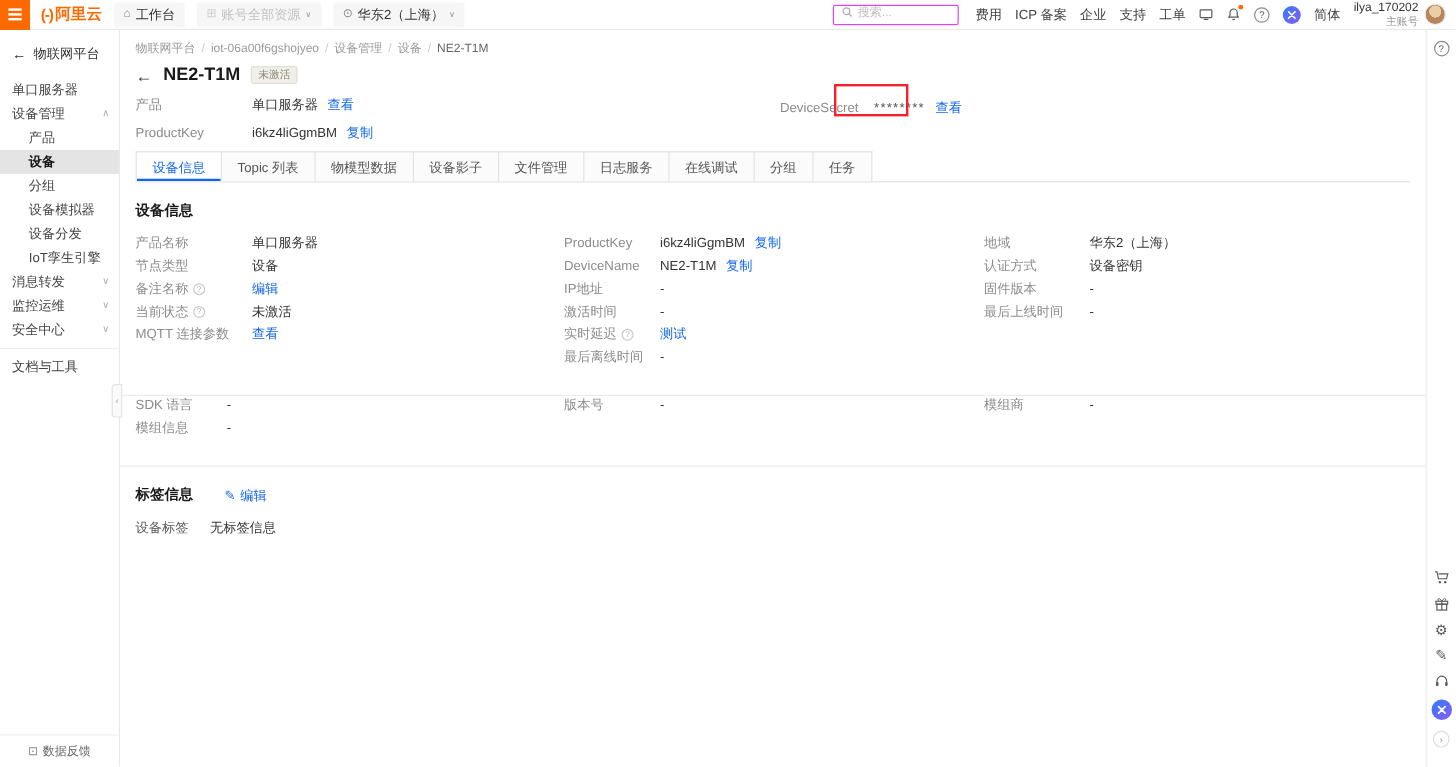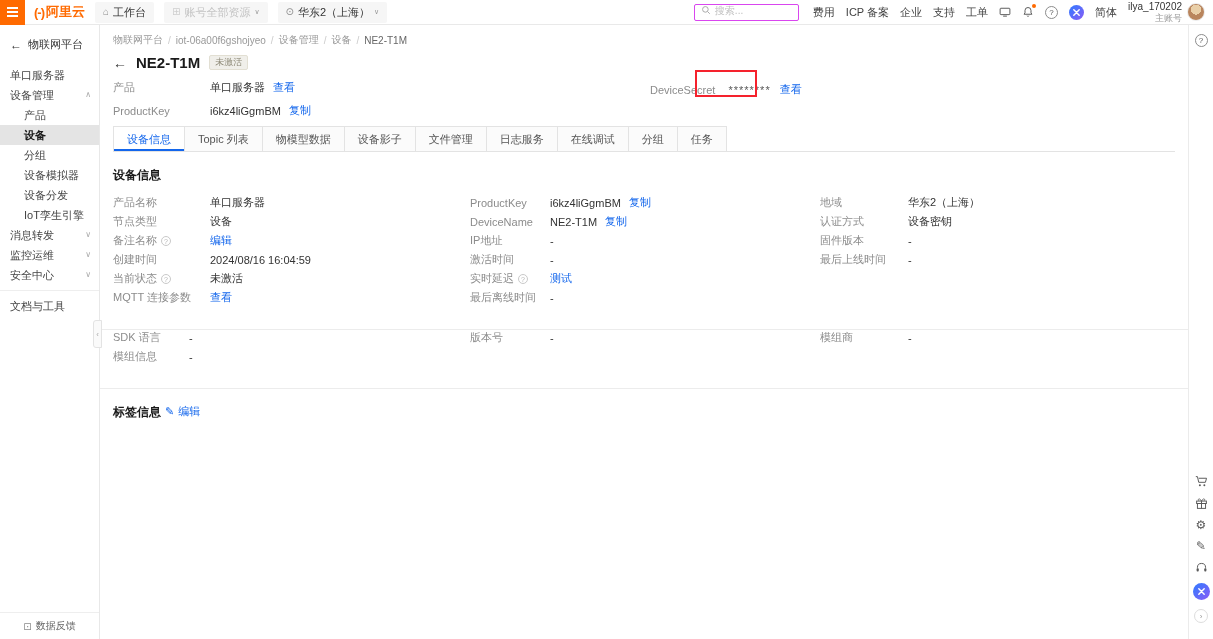--- a/index.html
+++ b/index.html
@@ -79,21 +79,21 @@
 
 
 .tabbar{display:flex;margin:3px 13px 0;border-bottom:1px solid #e3e3e3}
 .tab{padding:5px 13px 4px;border:1px solid #e3e3e3;border-bottom:none;border-right:none;background:#fbfbfb;color:#555;font-size:11px;cursor:pointer;white-space:nowrap}
 .tab:last-child{border-right:1px solid #e3e3e3}
 .tab.active{background:#fff;color:#1366ec;box-shadow:inset 0 -2px 0 #1366ec}
 
 
 .section{padding:0 13px}
 .sec-title{font-weight:bold;font-size:12px;color:#1a1a1a;margin:15px 0 11px}
-.sec-title-row{display:flex;align-items:flex-start;gap:4px;margin:15px 0 11px}
+.sec-title-row{display:flex;align-items:flex-end;gap:26px;margin:15px 0 11px}
 .sec-title-row .sec-title{margin:0}
 .info-grid{display:flex;padding-bottom:6px}
 .info-col{display:flex;flex-direction:column}
 .col1{width:357px}.col2{width:350px}.col3{flex:1}
 .info-row{display:flex;align-items:center;margin-bottom:4px;min-height:14px}
 .lbl{color:#8c8c8c;flex:none}
 .col1 .lbl{width:97px}.col2 .lbl{width:80px}.col3 .lbl{width:88px}
 .ext .col1 .lbl{width:76px}
 .val{color:#333;display:flex;align-items:center}
 .val .link{margin-left:8px}
@@ -334,26 +334,20 @@
               <span>设备</span>
             </span>
           </div>
           <div class="info-row">
             <span class="lbl">备注名称<span class="help">?</span></span>
             <span class="val">
               <span class="link">编辑</span>
             </span>
           </div>
           <div class="info-row">
-            <span class="lbl">创建时间</span>
-            <span class="val">
-              <span>2024/08/16 16:04:59</span>
-            </span>
-          </div>
-          <div class="info-row">
             <span class="lbl">当前状态<span class="help">?</span></span>
             <span class="val">
               <span>未激活</span>
             </span>
           </div>
           <div class="info-row">
             <span class="lbl">MQTT 连接参数</span>
             <span class="val">
               <span class="link">查看</span>
             </span>
@@ -468,14 +462,18 @@
   <div class="divider"></div>
 
   <div class="section">
     <div class="sec-title-row">
       <span class="sec-title">标签信息</span>
       <span class="edit-link">
         <span>✎</span>
         <span>编辑</span>
       </span>
     </div>
+    <div class="tag-row">
+      <span class="tag-lbl">设备标签</span>
+      <span class="tag-val">无标签信息</span>
+    </div>
   </div>
 </div>
 
 </body></html>

